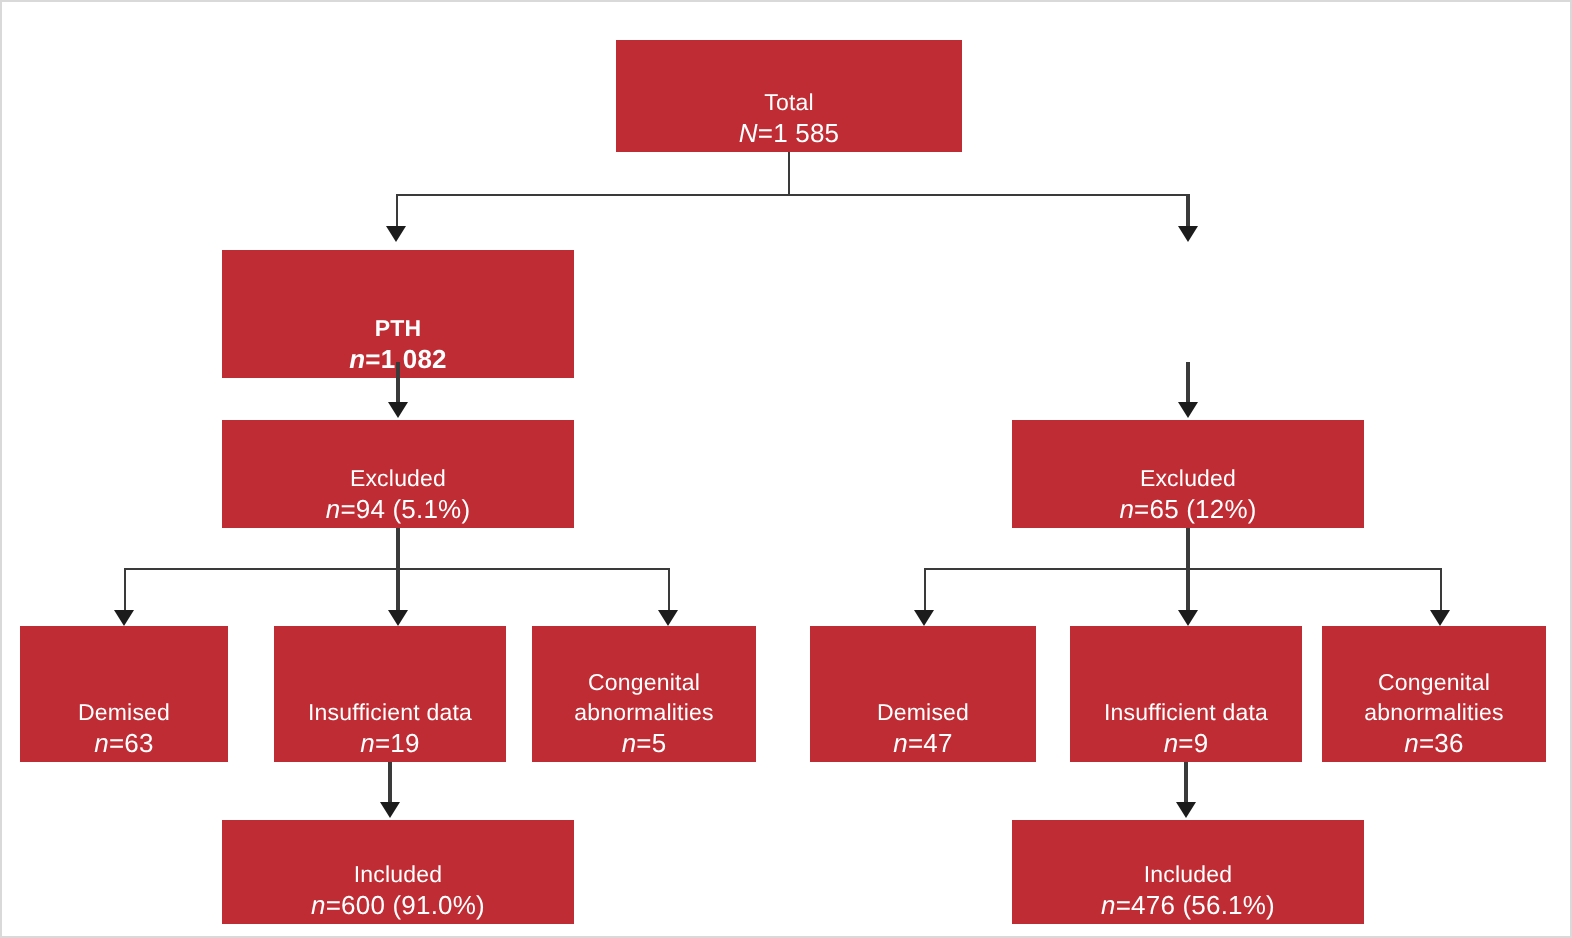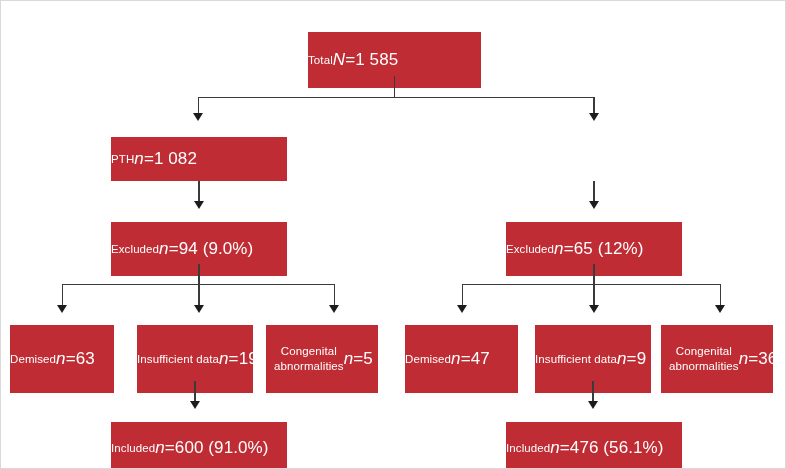--- a/index.html
+++ b/index.html
@@ -17,41 +17,40 @@
     background: #ffffff;
     box-sizing: border-box;
     border: 1px solid #d9d9d9;
     overflow: hidden;
   }
   .box {
     position: absolute;
     background: #bf2c34;
     color: #ffffff;
     display: flex;
-    flex-direction: row;
+    flex-direction: column;
     align-items: center;
-    justify-content: flex-start;
+    justify-content: flex-end;
     text-align: center;
     line-height: 1.28;
     box-sizing: border-box;
-    margin-top: 12px;
   }
   .box .ln {
     display: block;
     white-space: nowrap;
   }
   .box .ln.wrap {
     white-space: normal;
   }
   .lbl {
     font-size: 11.5px;
     letter-spacing: 0.1px;
   }
   .val {
-    font-size: 17px;
+    font-size: 13px;
     letter-spacing: 0.1px;
   }
   .val .it {
     font-style: italic;
   }
   
   .vline {
     position: absolute;
     background: #3a3a3a;
     width: 1.4px;
@@ -80,34 +79,34 @@
     <span class="ln val"><i class="it">N</i><span>=1 585</span></span>
   </div>
 
   <div class="vline" style="left:392.5px; top:75px; height:22px;"></div>
   <div class="hline" style="left:197px; top:96px; width:396px;"></div>
   <div class="vline" style="left:196.6px; top:96px; height:17px;"></div>
   <div class="vline" style="left:592.3px; top:96px; height:17px;"></div>
   <div class="arrow" style="left:191.8px; top:112px;"></div>
   <div class="arrow" style="left:587.5px; top:112px;"></div>
 
-  <div class="box" style="left:110px; top:124px; width:176px; height:44px;">
+  <div class="box" style="left:110px; top:124px; width:176px; height:64px;font-weight:bold;">
     <span class="ln lbl">PTH</span>
     <span class="ln val"><i class="it">n</i><span>=1 082</span></span>
   </div>
 
 
   <div class="vline" style="left:197.3px; top:180px; height:21px;"></div>
   <div class="arrow" style="left:192.5px; top:200px;"></div>
   <div class="vline" style="left:592.3px; top:180px; height:21px;"></div>
   <div class="arrow" style="left:587.5px; top:200px;"></div>
 
   <div class="box" style="left:110px; top:209px; width:176px; height:54px;">
     <span class="ln lbl">Excluded</span>
-    <span class="ln val"><i class="it">n</i><span>=94 (9.0%)</span></span>
+    <span class="ln val"><i class="it">n</i><span>=94 (5.1%)</span></span>
   </div>
 
   <div class="box" style="left:505px; top:209px; width:176px; height:54px;">
     <span class="ln lbl">Excluded</span>
     <span class="ln val"><i class="it">n</i><span>=65 (12%)</span></span>
   </div>
 
   <div class="vline" style="left:197.3px; top:263px; height:21px;"></div>
   <div class="hline" style="left:61px; top:283px; width:273px;"></div>
   <div class="vline" style="left:60.8px; top:283px; height:22px;"></div>

